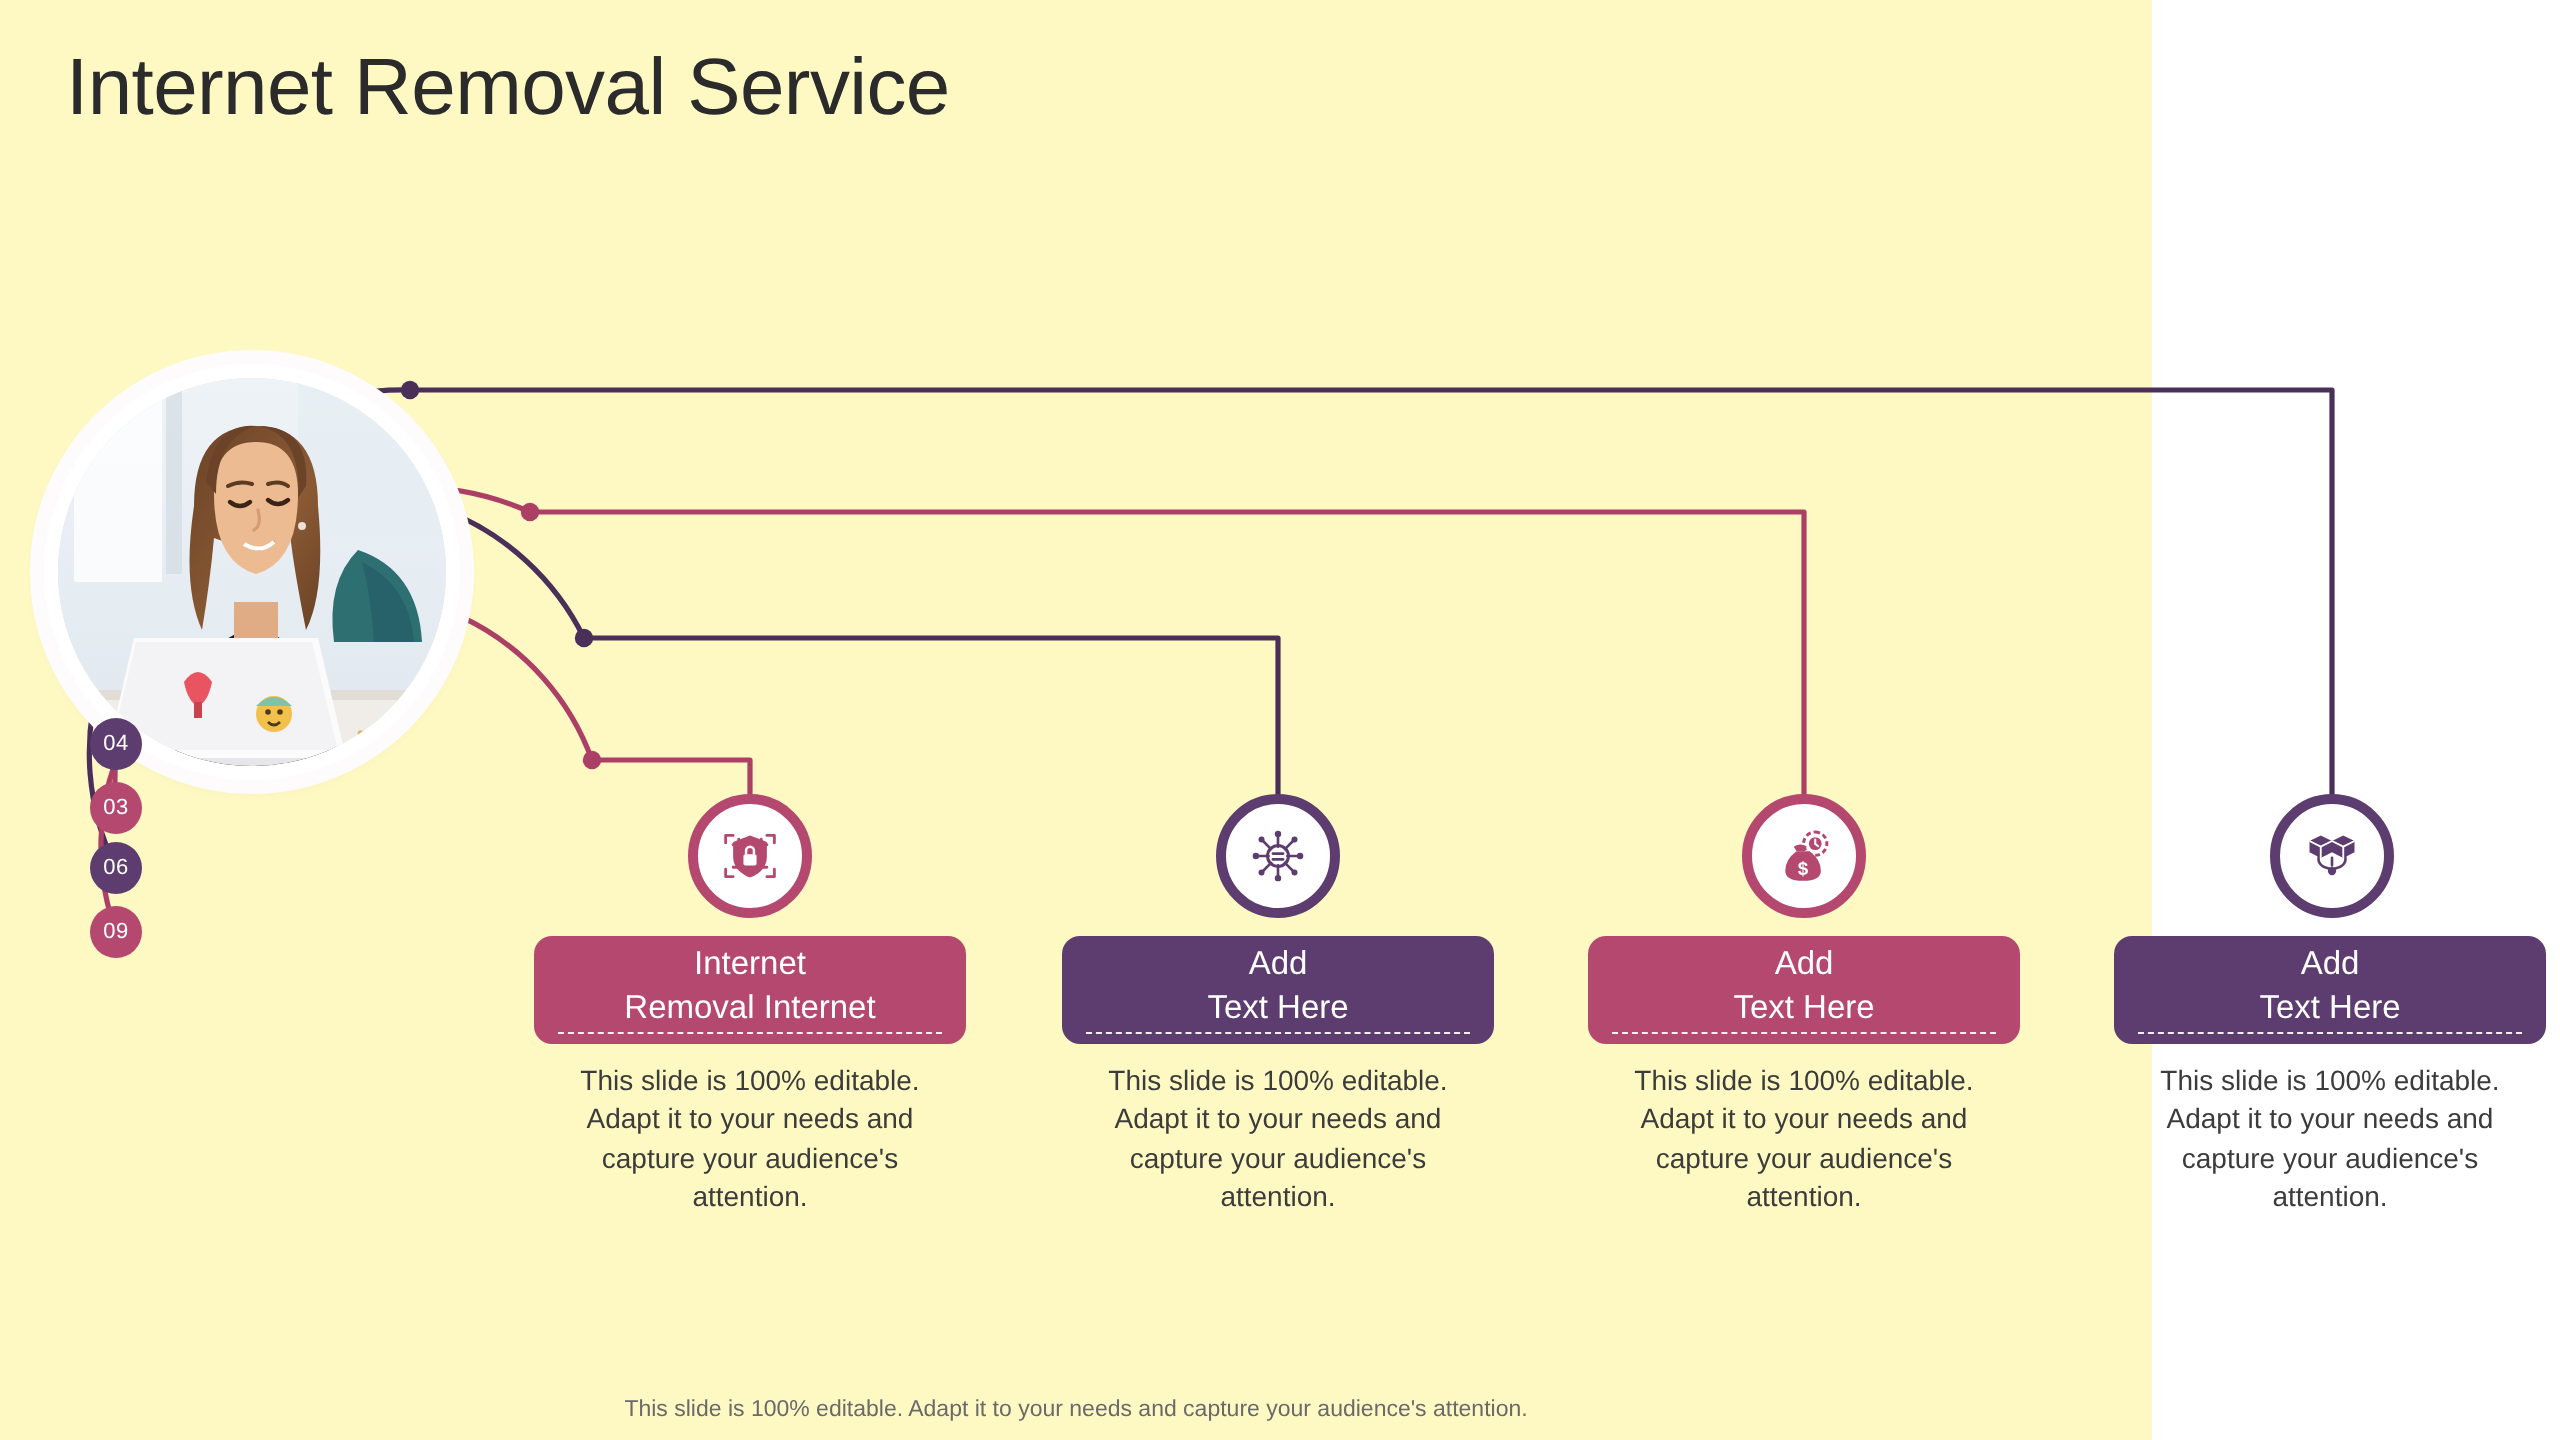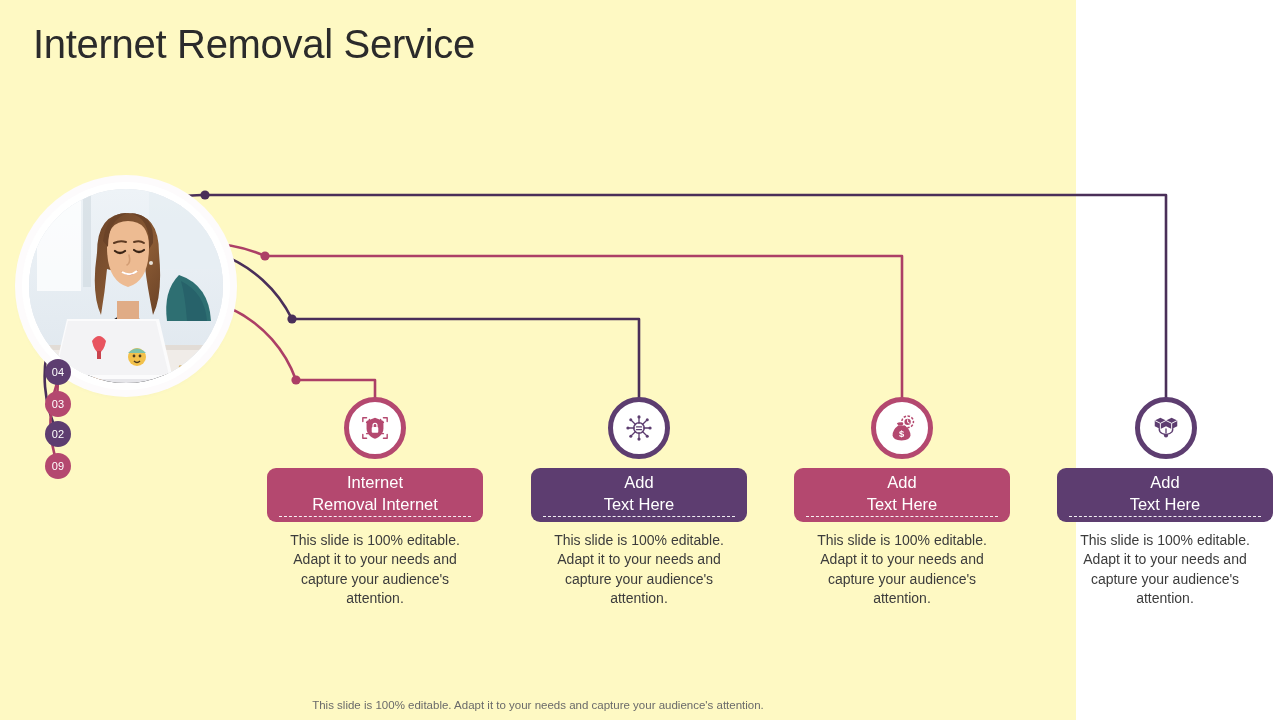--- a/index.html
+++ b/index.html
@@ -218,21 +218,21 @@
     </div>
   </div>
 
   <div class="step-badge" style="left:45px; top:359px; background:#5d3d70;">
     <span>04</span>
   </div>
   <div class="step-badge" style="left:45px; top:391px; background:#b4486f;">
     <span>03</span>
   </div>
   <div class="step-badge" style="left:45px; top:421px; background:#5d3d70;">
-    <span>02</span>
+    <span>06</span>
   </div>
   <div class="step-badge" style="left:45px; top:453px; background:#b4486f;">
     <span>09</span>
   </div>
 
   <div class="icon-circle" style="left:344px; top:397px; border:5px solid #b4486f;">
     <svg viewBox="0 0 32 32">
       <g fill="none" stroke="#b4486f" stroke-width="1.5" stroke-linecap="round">
         <path d="M3 5 h4 M3 5 v4 M29 5 h-4 M29 5 v4 M3 27 h4 M3 27 v-4 M29 27 h-4 M29 27 v-4"></path>
         <path d="M7 10 h3 M22 10 h3 M7 22 h3 M22 22 h3 M10 7 v3 M22 7 v3"></path>

